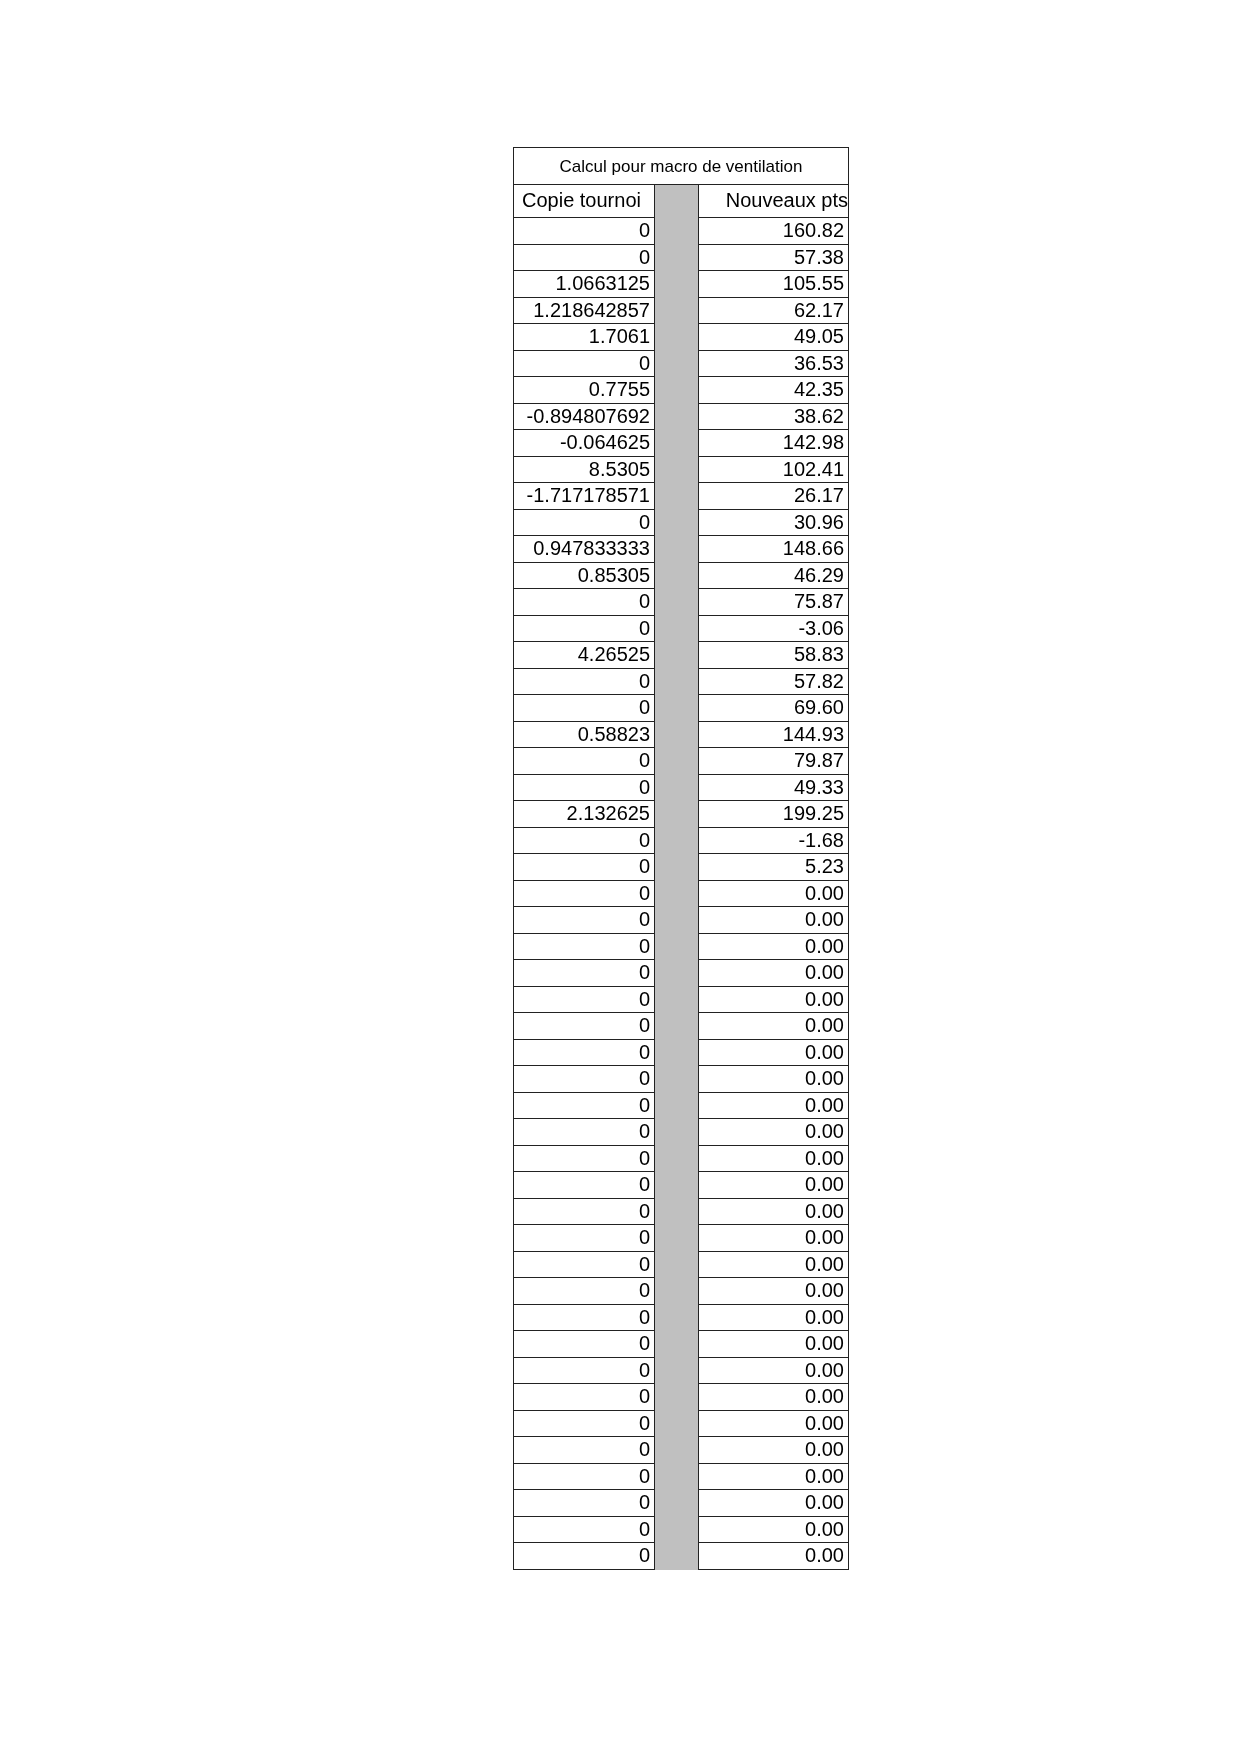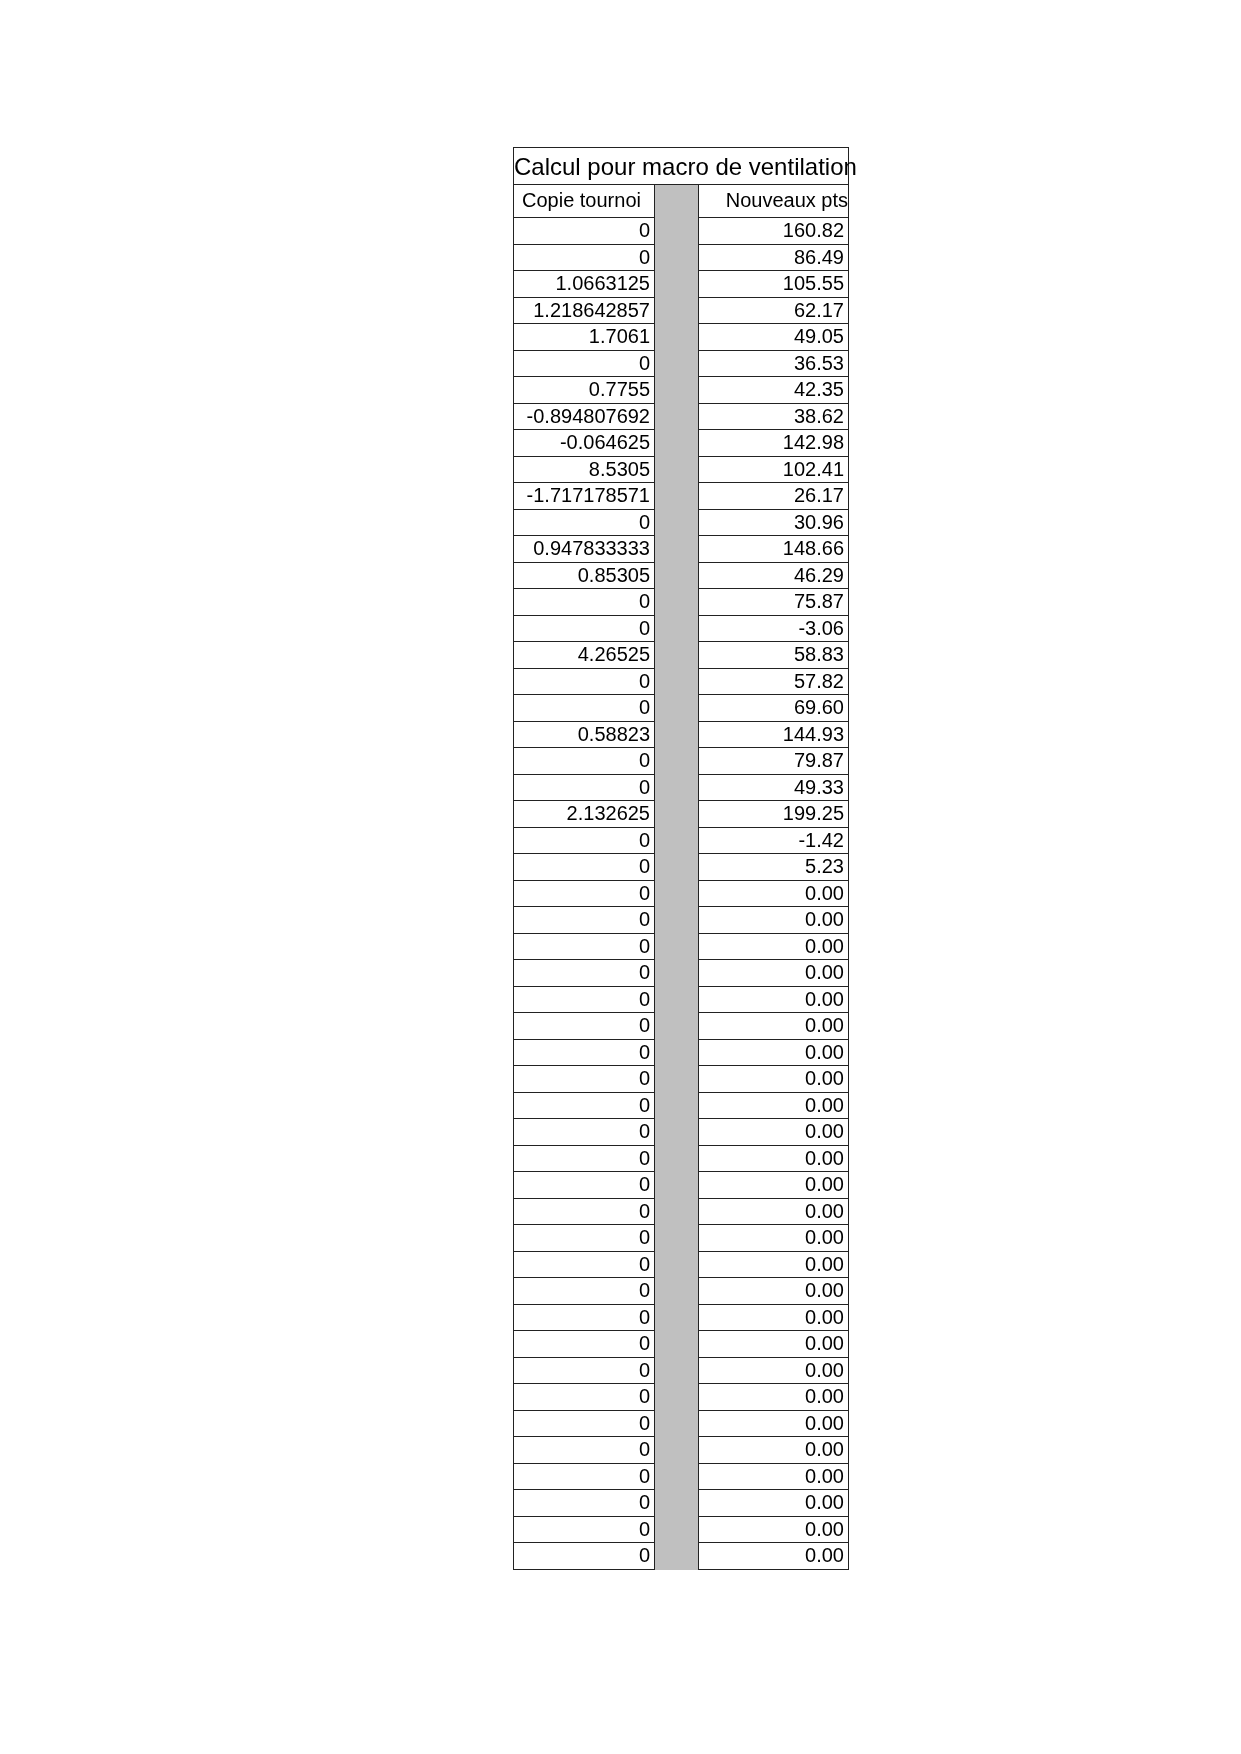--- a/index.html
+++ b/index.html
@@ -1,20 +1,20 @@
 <!DOCTYPE html>
 <html><head>
 <meta charset="utf-8">
 <style>
   html, body { margin: 0; padding: 0; background: #ffffff; }
   body { width: 1241px; height: 1754px; position: relative; overflow: hidden;
          font-family: "Liberation Sans", sans-serif; color: #000; }
   .sheet { position: absolute; left: 513px; top: 147px; width: 336px; }
   .title-row { box-sizing: border-box; height: 38px; border: 1.5px solid #222;
-               text-align: center; font-size: 24px; line-height: 37px; white-space: nowrap; }
+               text-align: center; font-size: 17px; line-height: 37px; white-space: nowrap; }
   .grid { position: relative; }
   .gap-col { position: absolute; left: 142px; top: 0; width: 43px; bottom: 0; background: #c0c0c0; }
   .row { display: flex; height: 26.5px; }
   .row.header { height: 33px; }
   .cell { box-sizing: border-box; border: 1.5px solid #222; border-top: none;
           font-size: 20px; white-space: nowrap; overflow: hidden; }
   .cell.left { width: 143px; text-align: right; padding-right: 4px; line-height: 24px; border-right-width: 2px; }
   .cell.right { width: 152px; margin-left: 41px; text-align: right; padding-right: 4px; line-height: 24px; border-left-width: 2px; }
   .row.header .cell { line-height: 31px; text-align: right; padding-right: 0; }
   .row.header .cell.left { text-align: left; padding-left: 8px; }
@@ -29,21 +29,21 @@
     <div class="row header">
       <div class="cell left">Copie tournoi</div>
       <div class="cell right">Nouveaux pts</div>
     </div>
   <div class="row">
         <div class="cell left">0</div>
         <div class="cell right">160.82</div>
       </div>
       <div class="row">
         <div class="cell left">0</div>
-        <div class="cell right">86.49</div>
+        <div class="cell right">57.38</div>
       </div>
       <div class="row">
         <div class="cell left">1.0663125</div>
         <div class="cell right">105.55</div>
       </div>
       <div class="row">
         <div class="cell left">1.218642857</div>
         <div class="cell right">62.17</div>
       </div>
       <div class="row">
@@ -117,21 +117,21 @@
       <div class="row">
         <div class="cell left">0</div>
         <div class="cell right">49.33</div>
       </div>
       <div class="row">
         <div class="cell left">2.132625</div>
         <div class="cell right">199.25</div>
       </div>
       <div class="row">
         <div class="cell left">0</div>
-        <div class="cell right">-1.42</div>
+        <div class="cell right">-1.68</div>
       </div>
       <div class="row">
         <div class="cell left">0</div>
         <div class="cell right">5.23</div>
       </div>
       <div class="row">
         <div class="cell left">0</div>
         <div class="cell right">0.00</div>
       </div>
       <div class="row">

